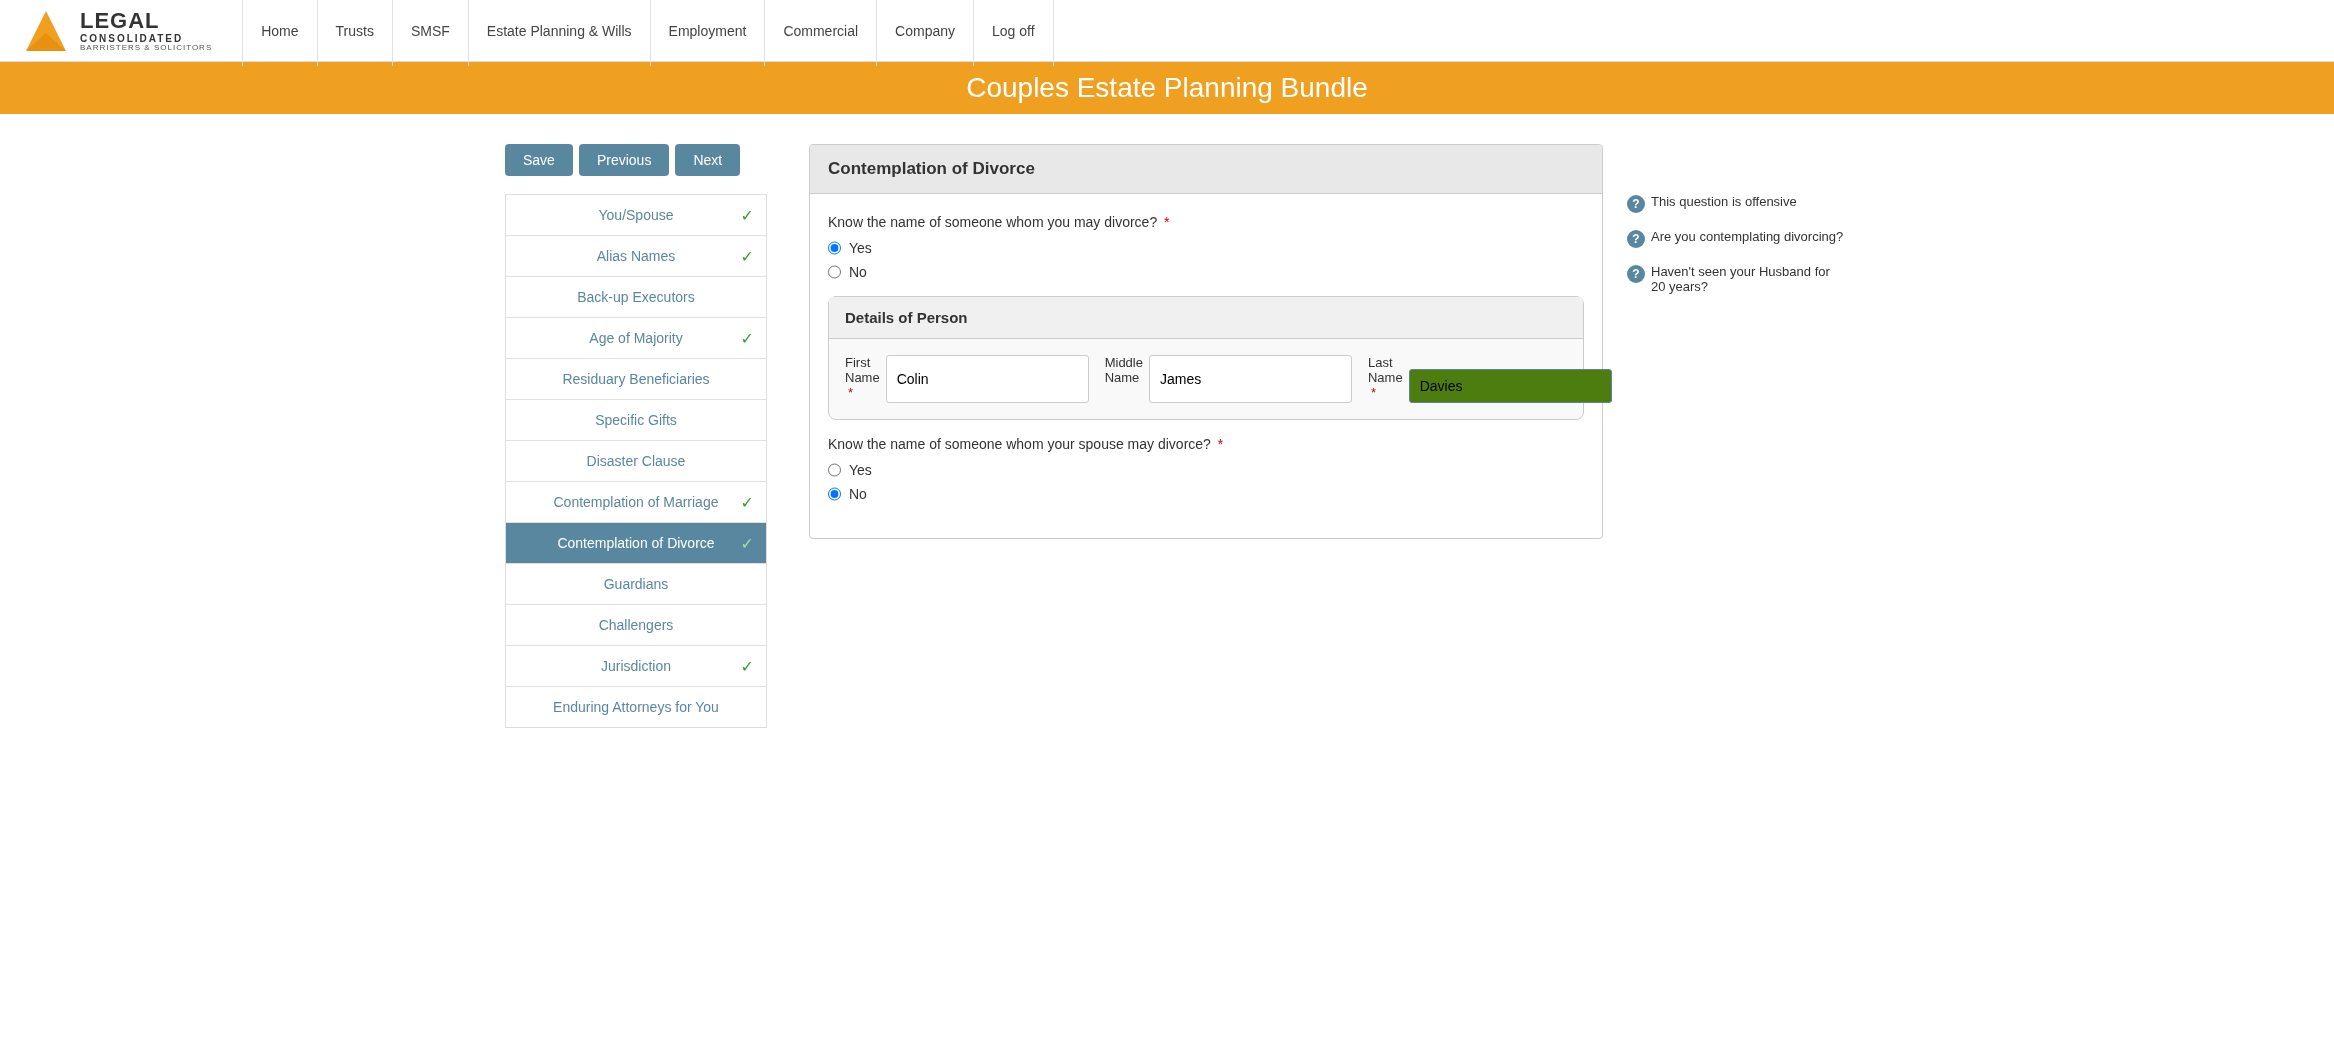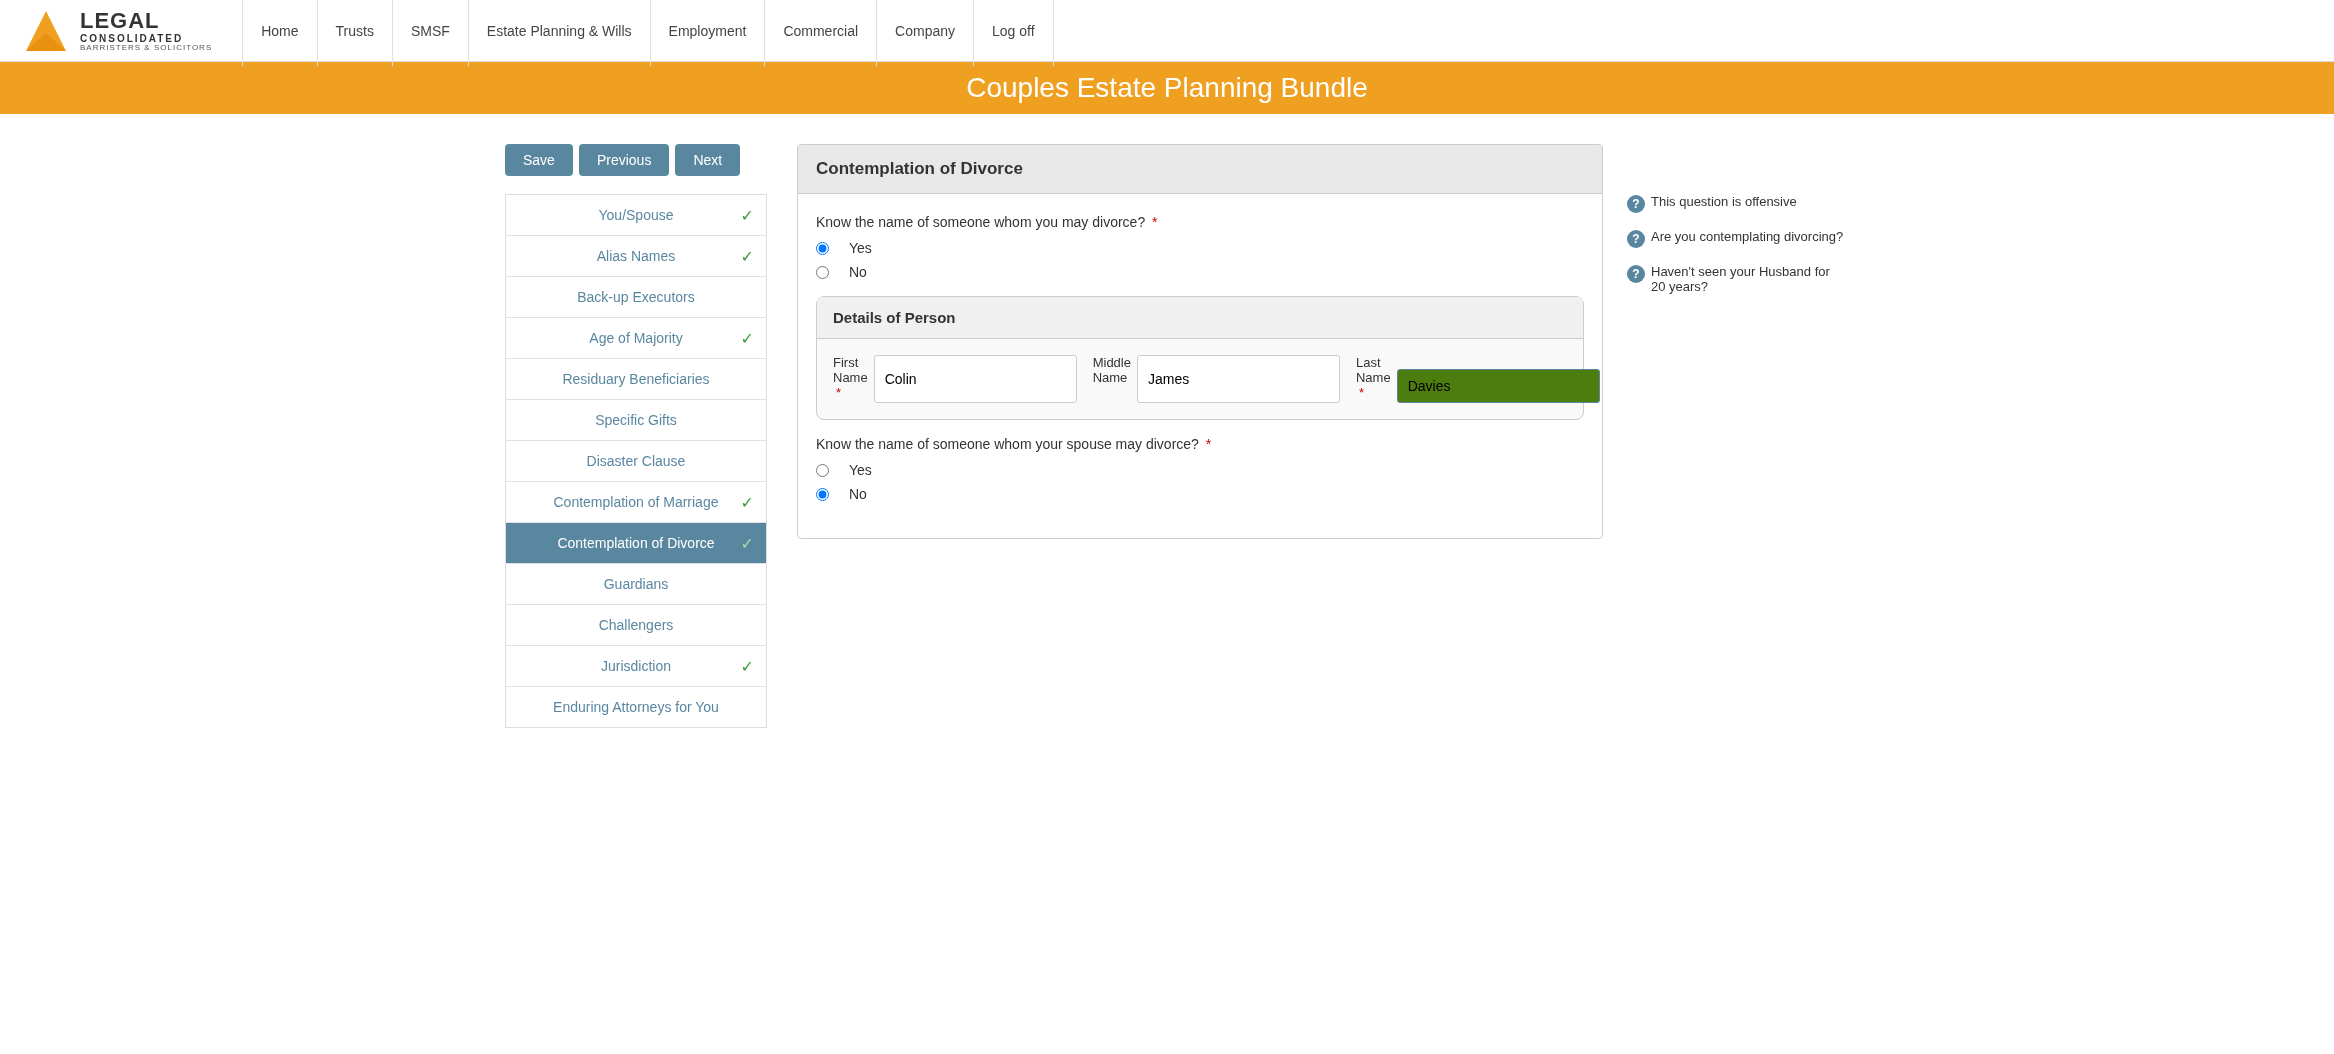--- a/index.html
+++ b/index.html
@@ -57,21 +57,21 @@
       display: flex;
       padding: 30px 20px 20px 20px;
       max-width: 1400px;
       margin: 0 auto;
     }
 
     
     .sidebar {
       width: 280px;
       flex-shrink: 0;
-      margin-right: 30px;
+      margin-right: 42px;
       padding-left: 18px;
     }
     .action-buttons {
       display: flex;
       gap: 6px;
       margin-bottom: 18px;
     }
     .btn {
       padding: 8px 18px;
       border: none;
@@ -136,23 +136,22 @@
     .question-row {
       margin-bottom: 16px;
     }
     .question-label {
       font-size: 14px;
       margin-bottom: 10px;
     }
     .required { color: #cc0000; margin-left: 3px; }
     .radio-option {
       display: flex;
-      align-items: center;
       margin-bottom: 8px;
-      gap: 20px;
+      gap: 8px;
       cursor: pointer;
     }
     .radio-option input[type="radio"] { cursor: pointer; }
 
     
     .details-subsection {
       border: 1px solid #ccc;
       border-radius: 8px;
       margin: 16px 0;
       background: #f9f9f9;

